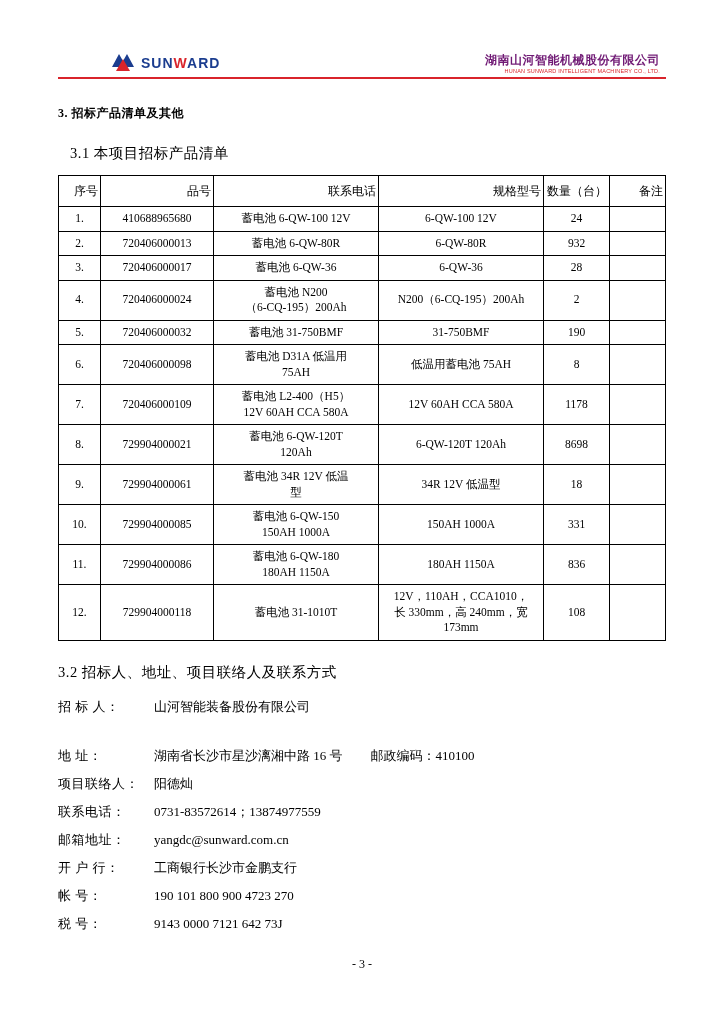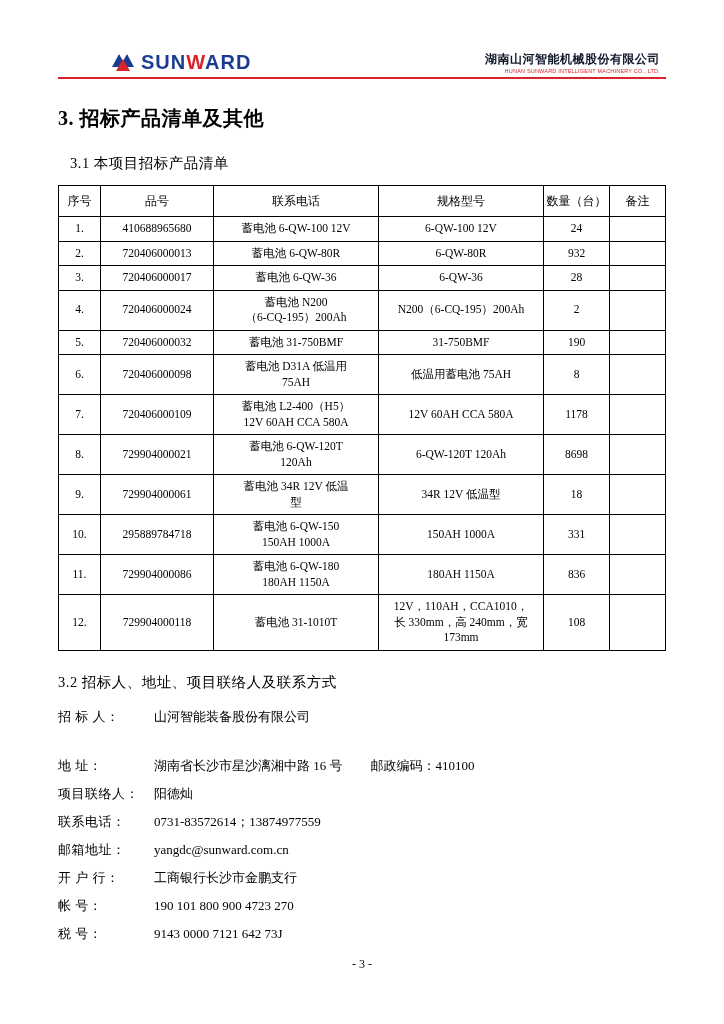--- a/index.html
+++ b/index.html
@@ -40,49 +40,49 @@
     padding-left: 52px;
   }
   .logo-mark {
     width: 26px;
     height: 22px;
     position: relative;
   }
   .logo-text {
     font-family: "Liberation Sans", sans-serif;
     font-weight: bold;
-    font-size: 20px;
+    font-size: 14px;
     letter-spacing: 1px;
     color: #1b3d8f;
   }
   .logo-text .accent { color: #d9242b; }
   .company-block {
     text-align: right;
     line-height: 1.1;
     padding-right: 6px;
   }
   .company-cn {
-    font-family: Liberation Mono, monospace;
+    font-family: Liberation Serif, serif;
     font-size: 12px;
     font-weight: bold;
-    color: #0f172a;
+    color: #701a75;
     letter-spacing: 0.5px;
     margin-top: 43px;
   }
   .company-en {
     font-family: "Liberation Sans", sans-serif;
     font-size: 5.5px;
     color: #d9242b;
     letter-spacing: 0.2px;
     margin-top: 1px;
   }
 
   
   h2.sec {
-    font-size: 20px;
+    font-size: 12px;
     font-weight: bold;
     margin: 0 0 22px 0;
     letter-spacing: 0.5px;
   }
   h3.sub {
     font-size: 14.5px;
     font-weight: normal;
     margin: 0 0 12px 12px;
     letter-spacing: 0.5px;
   }
@@ -104,20 +104,21 @@
     border: 1px solid #000000;
     text-align: center;
     vertical-align: middle;
     padding: 4px 2px;
     line-height: 1.35;
     font-weight: normal;
   }
   table.products thead td {
     height: 22px;
     font-size: 12px;
+    text-align: right;
   }
   .col-no    { width: 42px; }
   .col-code  { width: 113px; }
   .col-name  { width: 165px; }
   .col-spec  { width: 165px; }
   .col-qty   { width: 66px; }
   .col-note  { width: 56px; }
 
   
   .contacts {
@@ -258,21 +259,21 @@
         <tr>
           <td>9.</td>
           <td>729904000061</td>
           <td>蓄电池 34R  12V  低温<br>型</td>
           <td>34R  12V  低温型</td>
           <td>18</td>
           <td></td>
         </tr>
         <tr>
           <td>10.</td>
-          <td>295889784718</td>
+          <td>729904000085</td>
           <td>蓄电池 6-QW-150<br>150AH  1000A</td>
           <td>150AH  1000A</td>
           <td>331</td>
           <td></td>
         </tr>
         <tr>
           <td>11.</td>
           <td>729904000086</td>
           <td>蓄电池 6-QW-180<br>180AH  1150A</td>
           <td>180AH  1150A</td>

